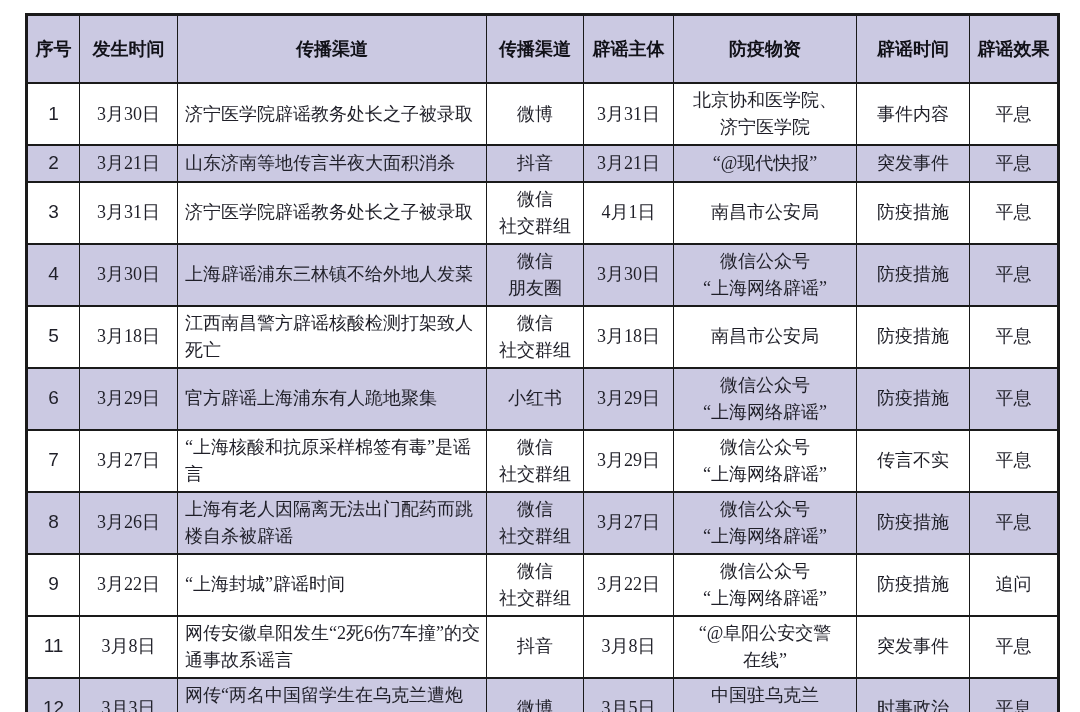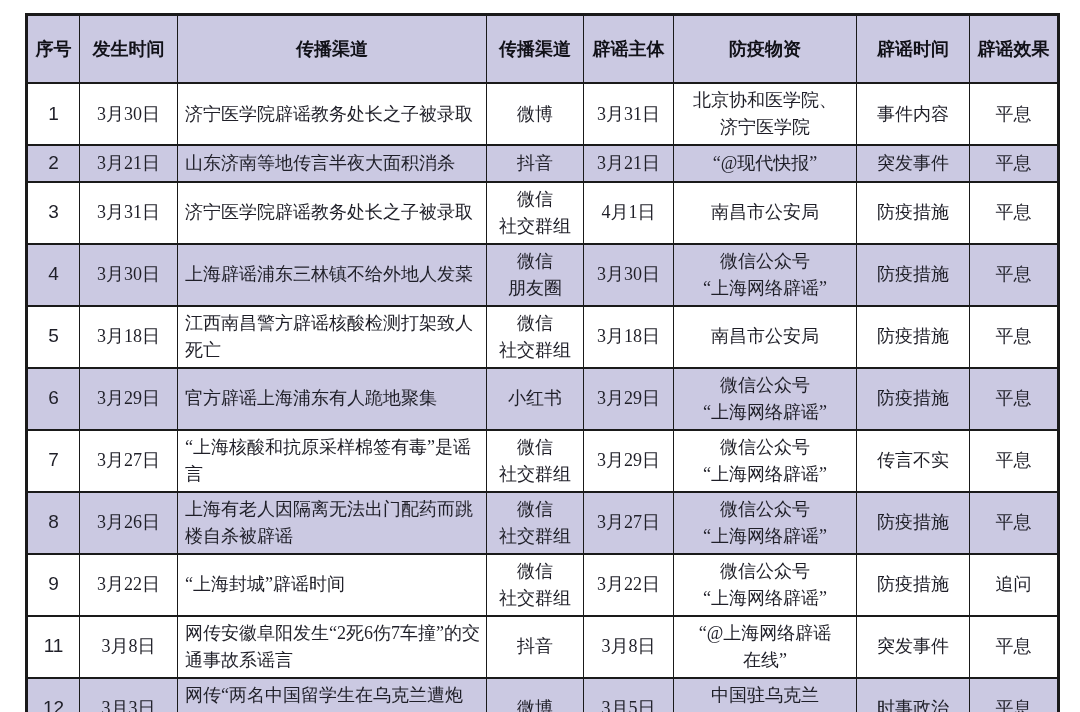--- a/index.html
+++ b/index.html
@@ -193,21 +193,21 @@
 “上海网络辟谣”</td>
           <td>防疫措施</td>
           <td>追问</td>
         </tr>
         <tr>
           <td class="no">11</td>
           <td>3月8日</td>
           <td class="event">网传安徽阜阳发生“2死6伤7车撞”的交通事故系谣言</td>
           <td>抖音</td>
           <td>3月8日</td>
-          <td>“@上海网络辟谣
+          <td>“@阜阳公安交警
 在线”</td>
           <td>突发事件</td>
           <td>平息</td>
         </tr>
         <tr class="alt">
           <td class="no">12</td>
           <td>3月3日</td>
           <td class="event">网传“两名中国留学生在乌克兰遭炮击身亡”被辟谣</td>
           <td>微博</td>
           <td>3月5日</td>

